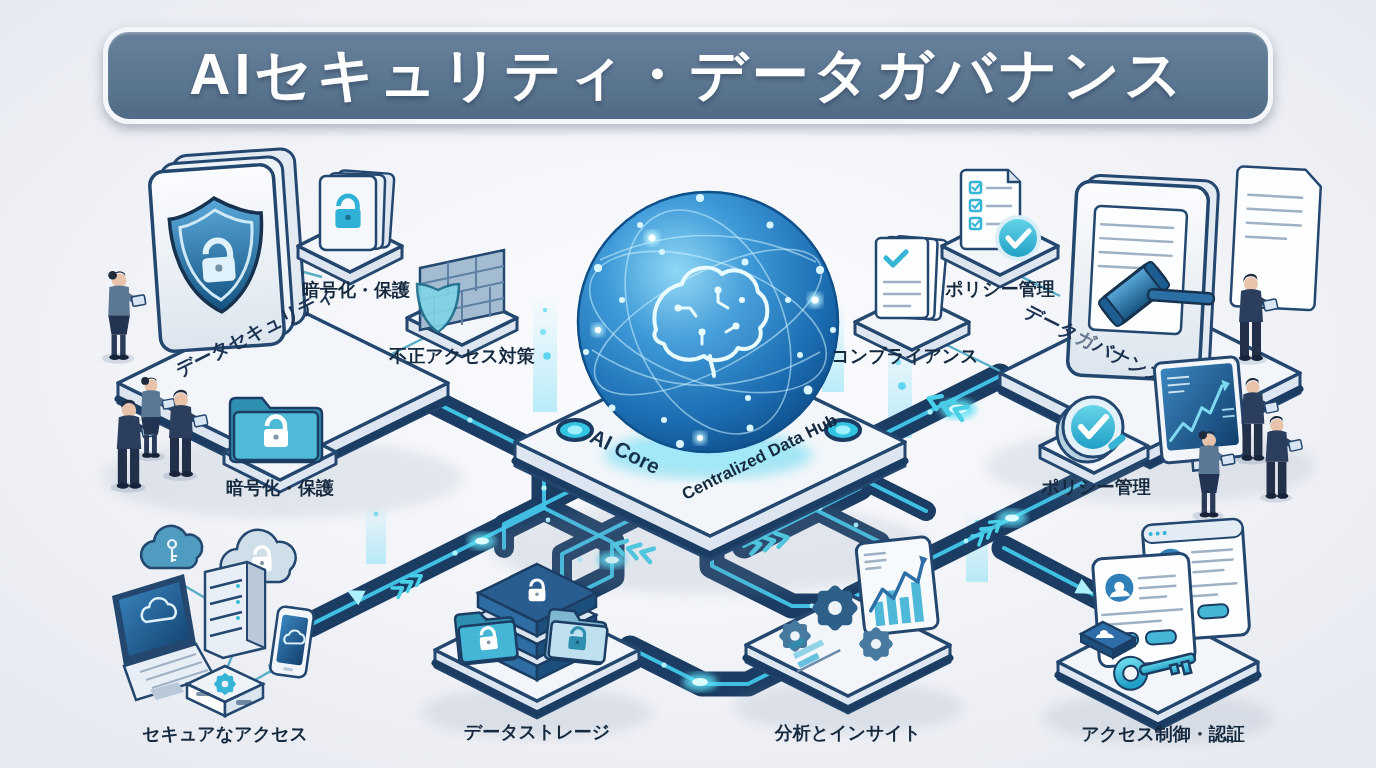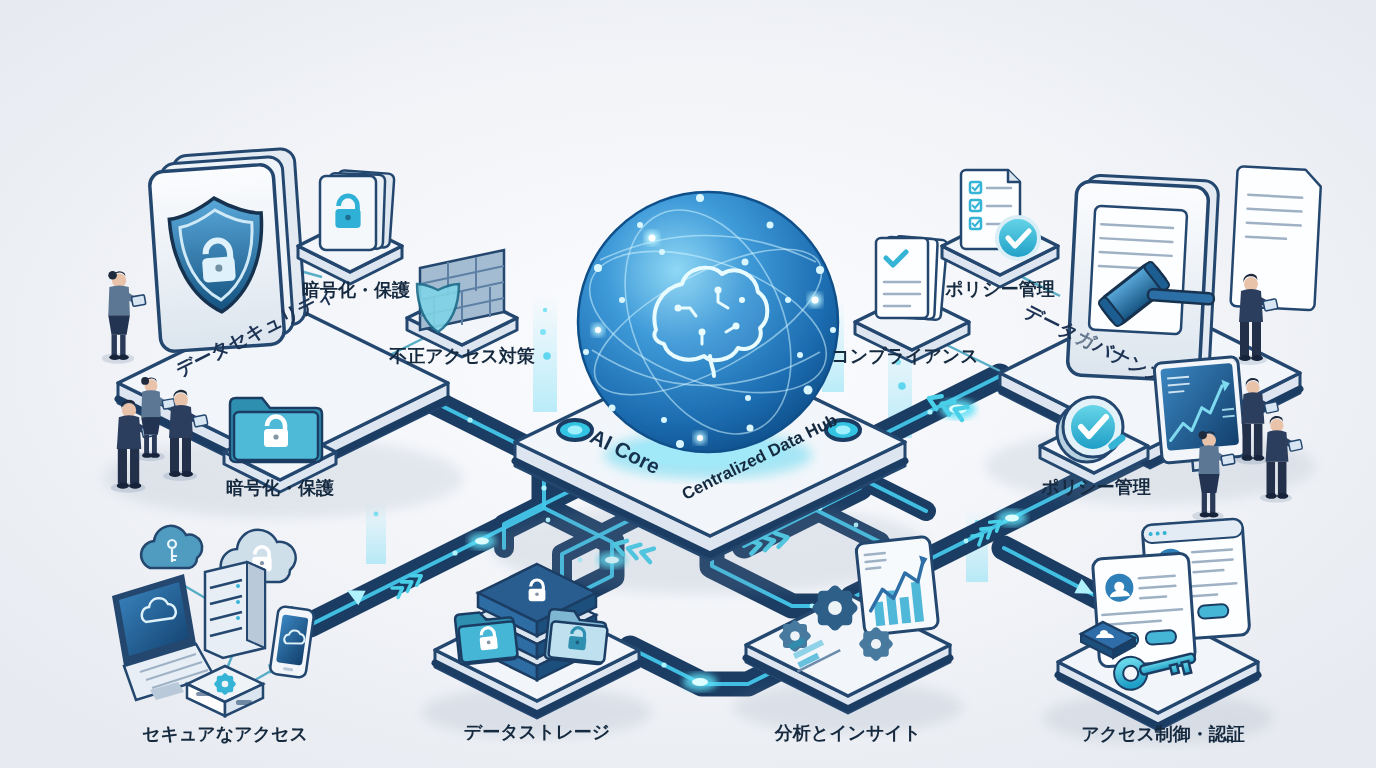--- a/index.html
+++ b/index.html
@@ -26,20 +26,23 @@
   .lblplat{font:700 19px "Liberation Sans",sans-serif;fill:#1d3354;}
   .lblhub{font:700 21px "Liberation Sans",sans-serif;fill:#16324f;}
   .chev{stroke:#49cfe8;stroke-width:4.5;fill:none;stroke-linecap:round;stroke-linejoin:round;}
   .page{fill:#fdfeff;stroke:#24476f;stroke-width:2.5;stroke-linejoin:round;}
   .pline{stroke:#9fb1c4;stroke-width:2.5;stroke-linecap:round;}
 </style>
 </head>
 <body>
 
 <div class="stage">
+  <div class="banner">
+    <div class="banner-text">AIセキュリティ・データガバナンス</div>
+  </div>
 
   <svg width="1376" height="768" viewBox="0 0 1376 768">
     <defs>
       <radialGradient id="gSphere" cx="38%" cy="30%" r="78%">
         <stop offset="0%" stop-color="#8fd8f5"></stop>
           <stop offset="35%" stop-color="#3f9ad8"></stop>
         <stop offset="75%" stop-color="#1b6cb0"></stop>
           <stop offset="100%" stop-color="#0d4a85"></stop>
       </radialGradient>
       <linearGradient id="gPanel" x1="0" y1="0" x2="0" y2="1">

